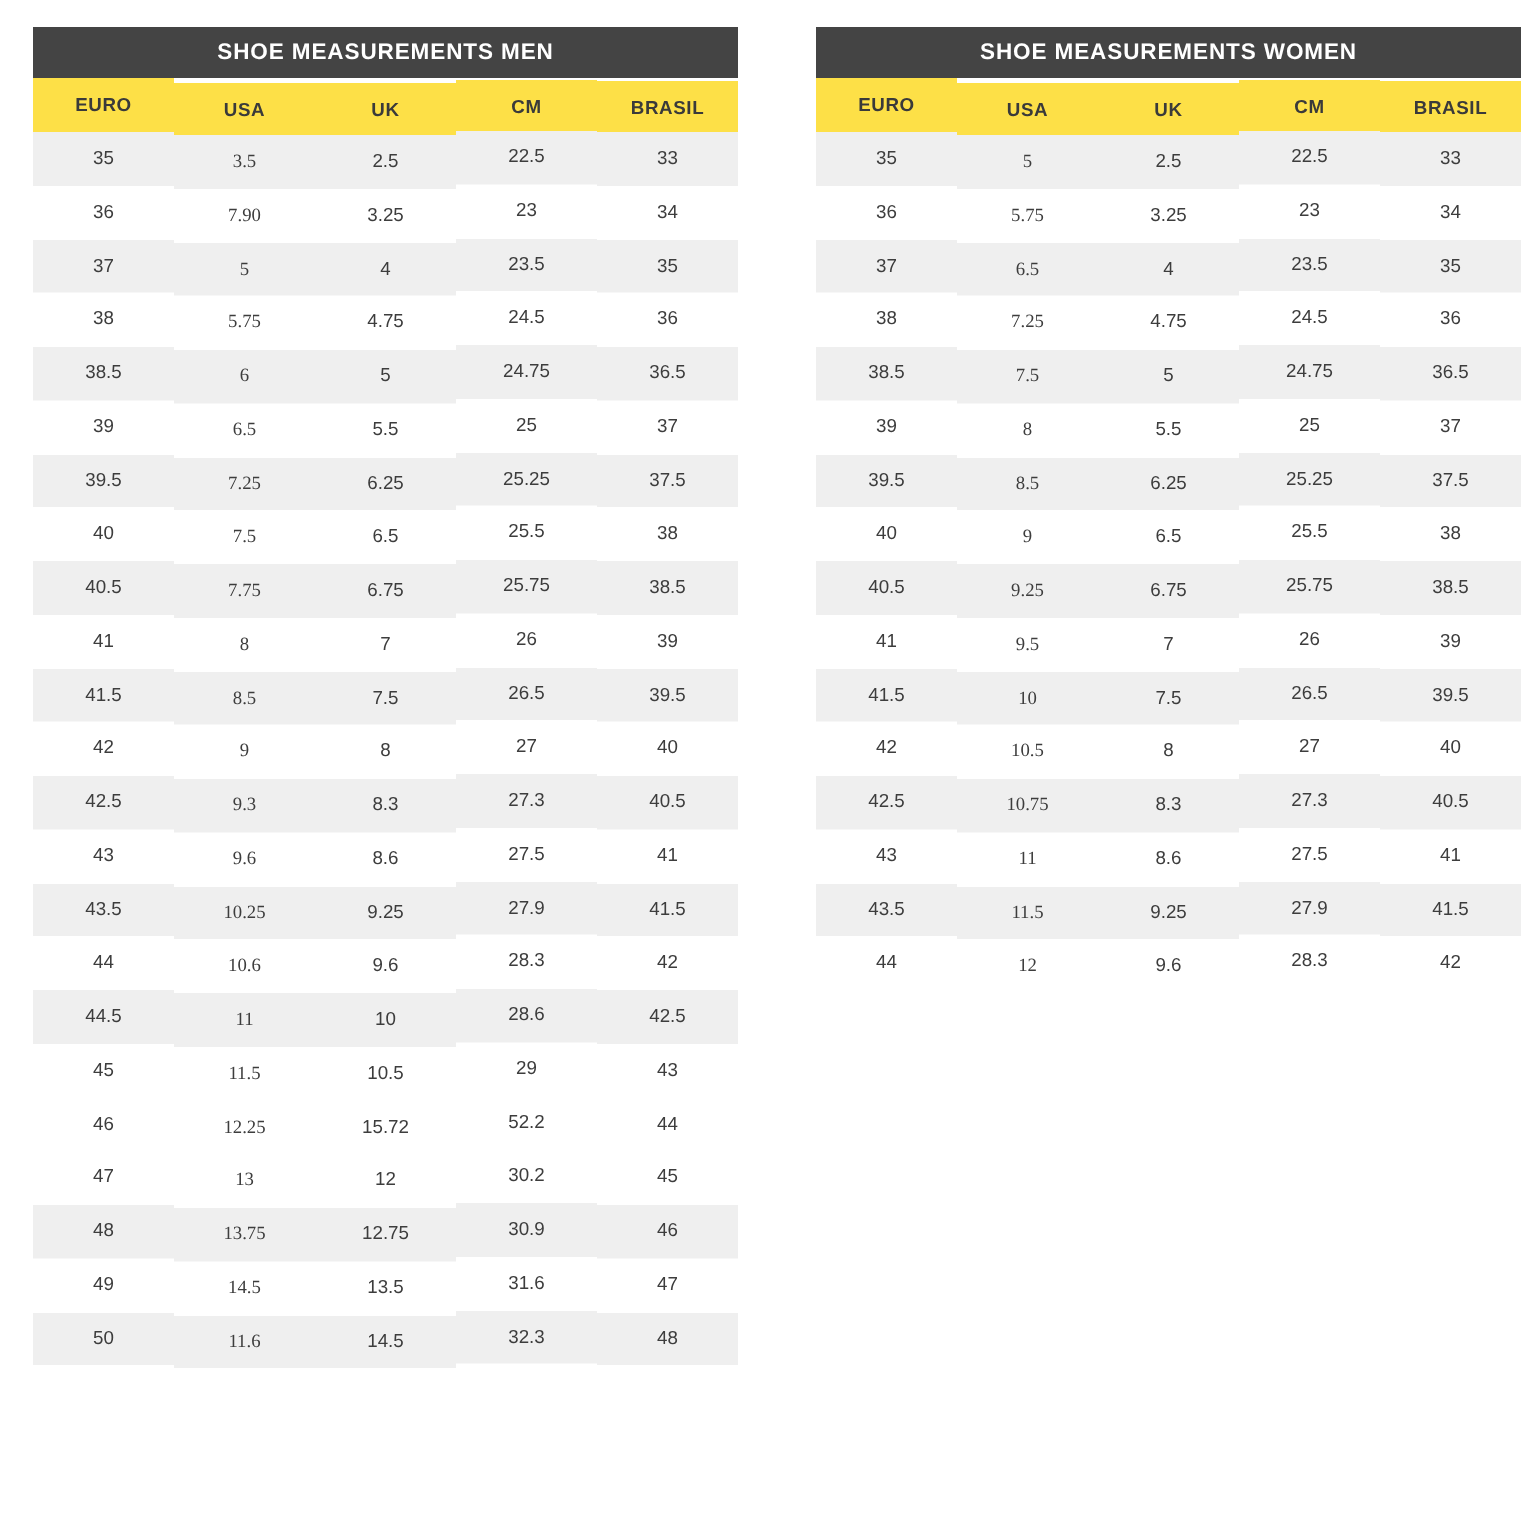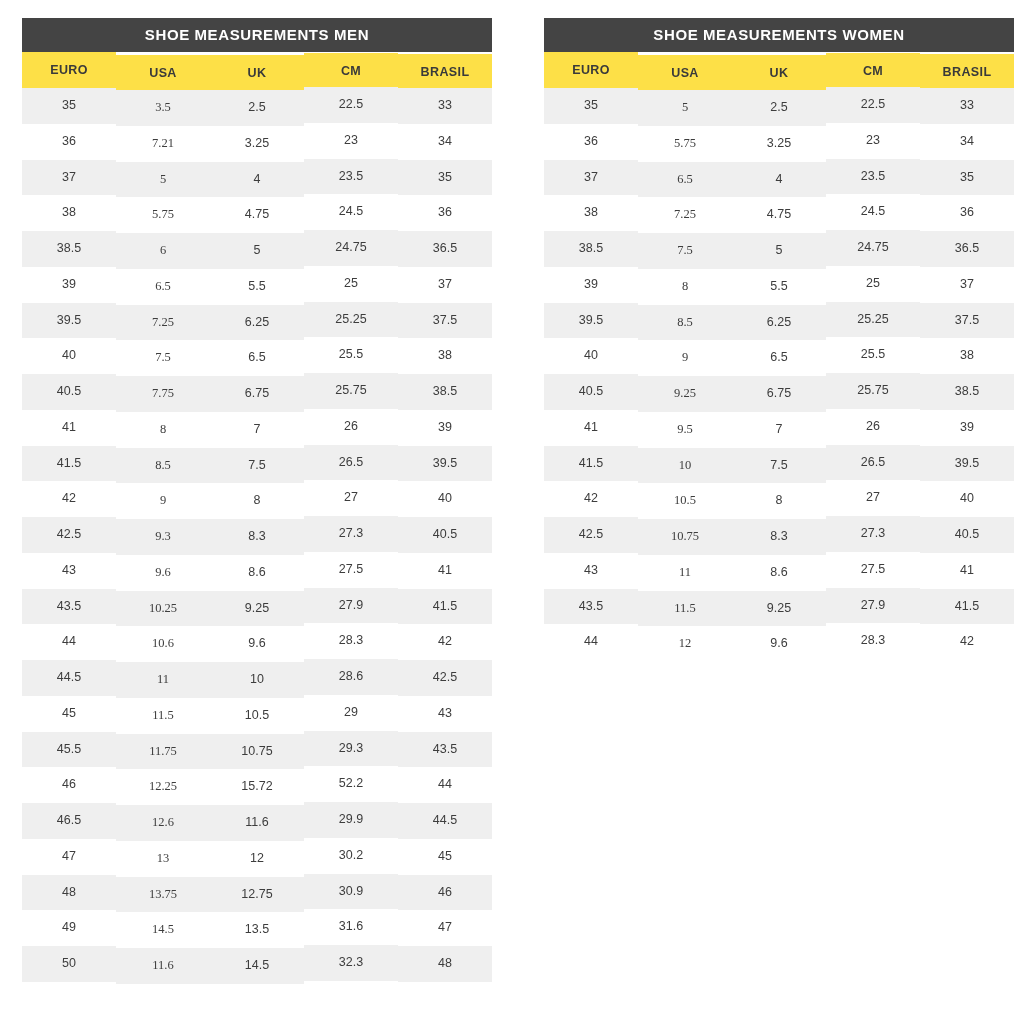--- a/index.html
+++ b/index.html
@@ -98,21 +98,21 @@
       <tbody id="men-body">
           <tr class="odd">
             <td class="c0">35</td>
             <td class="c1">3.5</td>
             <td class="c2">2.5</td>
             <td class="c3">22.5</td>
             <td class="c4">33</td>
           </tr>
           <tr class="even">
             <td class="c0">36</td>
-            <td class="c1">7.21</td>
+            <td class="c1">7.90</td>
             <td class="c2">3.25</td>
             <td class="c3">23</td>
             <td class="c4">34</td>
           </tr>
           <tr class="odd">
             <td class="c0">37</td>
             <td class="c1">5</td>
             <td class="c2">4</td>
             <td class="c3">23.5</td>
             <td class="c4">35</td>
@@ -215,40 +215,26 @@
             <td class="c3">28.6</td>
             <td class="c4">42.5</td>
           </tr>
           <tr class="even">
             <td class="c0">45</td>
             <td class="c1">11.5</td>
             <td class="c2">10.5</td>
             <td class="c3">29</td>
             <td class="c4">43</td>
           </tr>
-          <tr class="odd">
-            <td class="c0">45.5</td>
-            <td class="c1">11.75</td>
-            <td class="c2">10.75</td>
-            <td class="c3">29.3</td>
-            <td class="c4">43.5</td>
-          </tr>
           <tr class="even">
             <td class="c0">46</td>
             <td class="c1">12.25</td>
             <td class="c2">15.72</td>
             <td class="c3">52.2</td>
             <td class="c4">44</td>
-          </tr>
-          <tr class="odd">
-            <td class="c0">46.5</td>
-            <td class="c1">12.6</td>
-            <td class="c2">11.6</td>
-            <td class="c3">29.9</td>
-            <td class="c4">44.5</td>
           </tr>
           <tr class="even">
             <td class="c0">47</td>
             <td class="c1">13</td>
             <td class="c2">12</td>
             <td class="c3">30.2</td>
             <td class="c4">45</td>
           </tr>
           <tr class="odd">
             <td class="c0">48</td>

